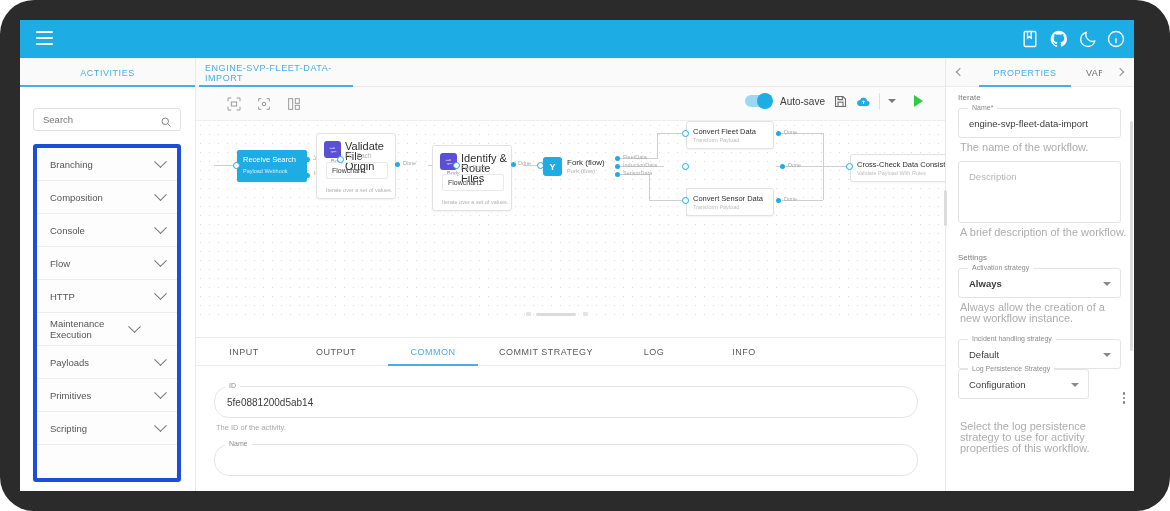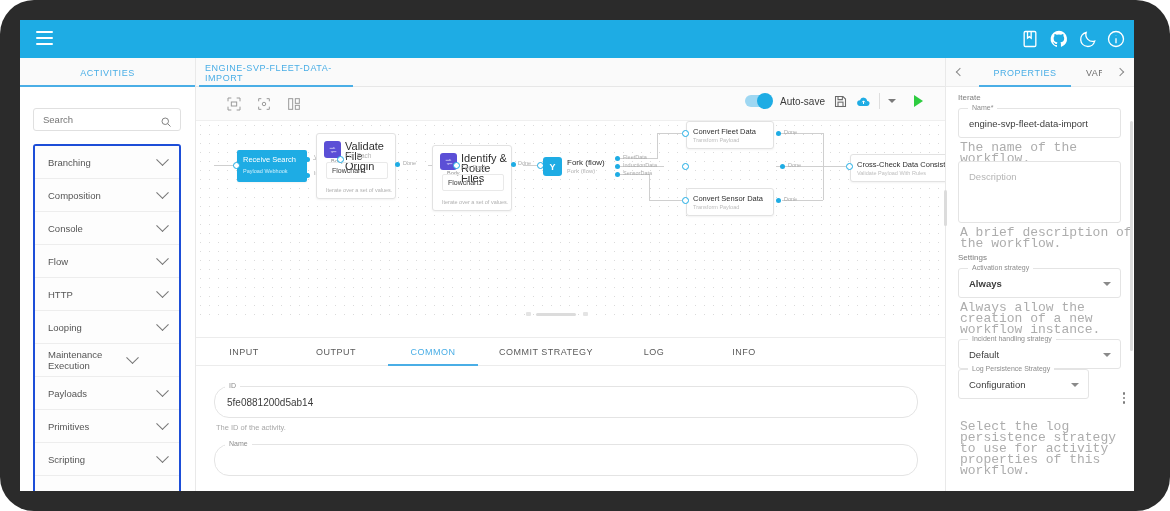--- a/index.html
+++ b/index.html
@@ -88,21 +88,21 @@
     font-family: "Liberation Sans", sans-serif;
     font-size: 9.5px; color: #8b8b8b;
     padding-left: 9px; width: 115px;
   }
   #search-icon { position: absolute; right: 8px; top: 5px; width: 12px; height: 12px; }
   #search-icon svg { width:100%; height:100%; fill:none; stroke:#6d6d6d; stroke-width:1.7; }
 
   #activity-list {
     position: absolute; left: 13px; top: 57px;
     width: 148px;
-    border: 2px solid #1d4ed8;
+    border: 4px solid #1d4ed8;
     border-radius: 3px;
     background: #fdfdfd;
     overflow: hidden;
   }
   .activity-item {
     position: relative;
     height: 33px;
     border-bottom: 1px solid #ededed;
     display: flex; align-items: center;
     padding-left: 13px; padding-right: 12px;
@@ -258,21 +258,21 @@
   #rp-tab-properties::after { content:""; position:absolute;left:3px;right:3px;bottom:0;height:2px;background:#4aaee6;}
   #rp-tab-variables {
     position:absolute; left:140px; top:0; height:29px;
     display:flex;align-items:center;
     font-size:9px; letter-spacing:0.5px; color:#6e6e6e;
     overflow:hidden; width:16px;
   }
 
   #rp-body { position:absolute; left:0; top:29px; width:188px; height:404px; overflow:hidden; }
   .rp-section { position:absolute; font-size:8px; color:#7d7d7d; }
-  .rp-hint { position:absolute; font-size:13px; color:#adadad; line-height:11px;font-family:Liberation Mono, monospace; }
+  .rp-hint { position:absolute; font-size:11px; color:#adadad; line-height:11px; }
   .rp-field { position:absolute; border:1px solid #e4e4e4; border-radius:3px; background:#fff; }
   .rp-legend { position:absolute; left:9px; top:-5px; padding:0 4px; background:#fff; font-size:7px; color:#8d8d8d;}
   .rp-value { position:absolute; left:10px; font-size:9.5px; color:#3c3c3c; }
   .rp-placeholder { position:absolute; left:10px; top:9px; font-size:9.5px; color:#b5b5b5;}
   .sel-caret { position:absolute; right:9px; width:0;height:0;border-left:4px solid transparent;border-right:4px solid transparent;border-top:4px solid #8a8a8a;}
   #kebab { position:absolute; right:9px; top:100px; display:flex;flex-direction:column;gap:2px; }
   #kebab i { width:2.5px;height:2.5px;border-radius:50%;background:#7d7d7d;display:block;}
   #rp-scrollbar { position:absolute; right:1px; top:34px; width:3px; height:230px; background:#dcdcdc; border-radius:2px;}
   #canvas-vscroll { position:absolute; left:924px; top:170px; width:3px; height:36px; background:#dcdcdc; border-radius:2px; z-index:6;}
 </style>
@@ -343,24 +343,20 @@
       <div class="activity-item">
         <span class="activity-label">Console</span>
         <span class="chev"></span>
       </div>
       <div class="activity-item">
         <span class="activity-label">Flow</span>
         <span class="chev"></span>
       </div>
       <div class="activity-item">
         <span class="activity-label">HTTP</span>
-        <span class="chev"></span>
-      </div>
-      <div class="activity-item">
-        <span class="activity-label">Looping</span>
         <span class="chev"></span>
       </div>
       <div class="activity-item">
         <span class="activity-label" style="max-width:80px;">Maintenance Execution</span>
         <span class="chev"></span>
       </div>
       <div class="activity-item">
         <span class="activity-label">Payloads</span>
         <span class="chev"></span>
       </div>

